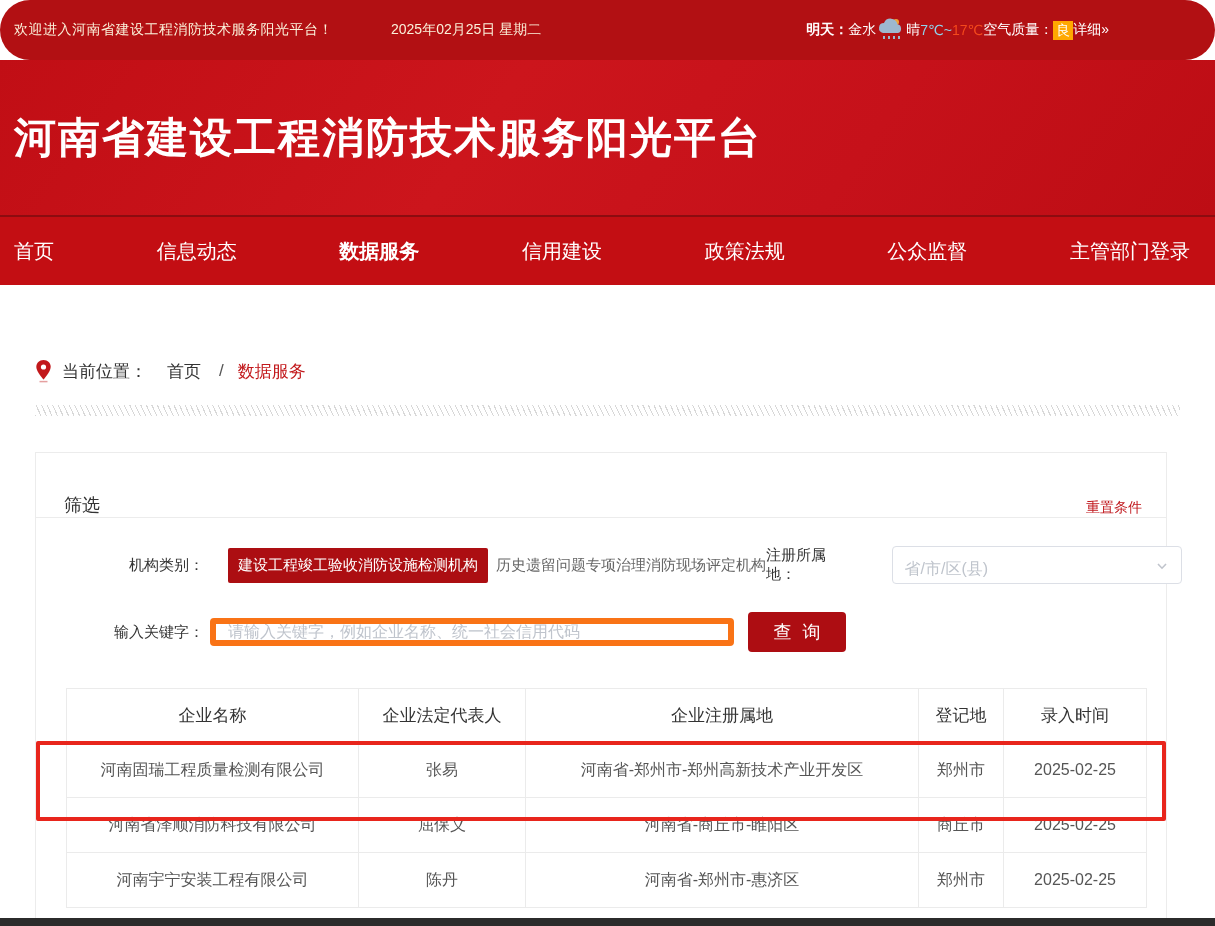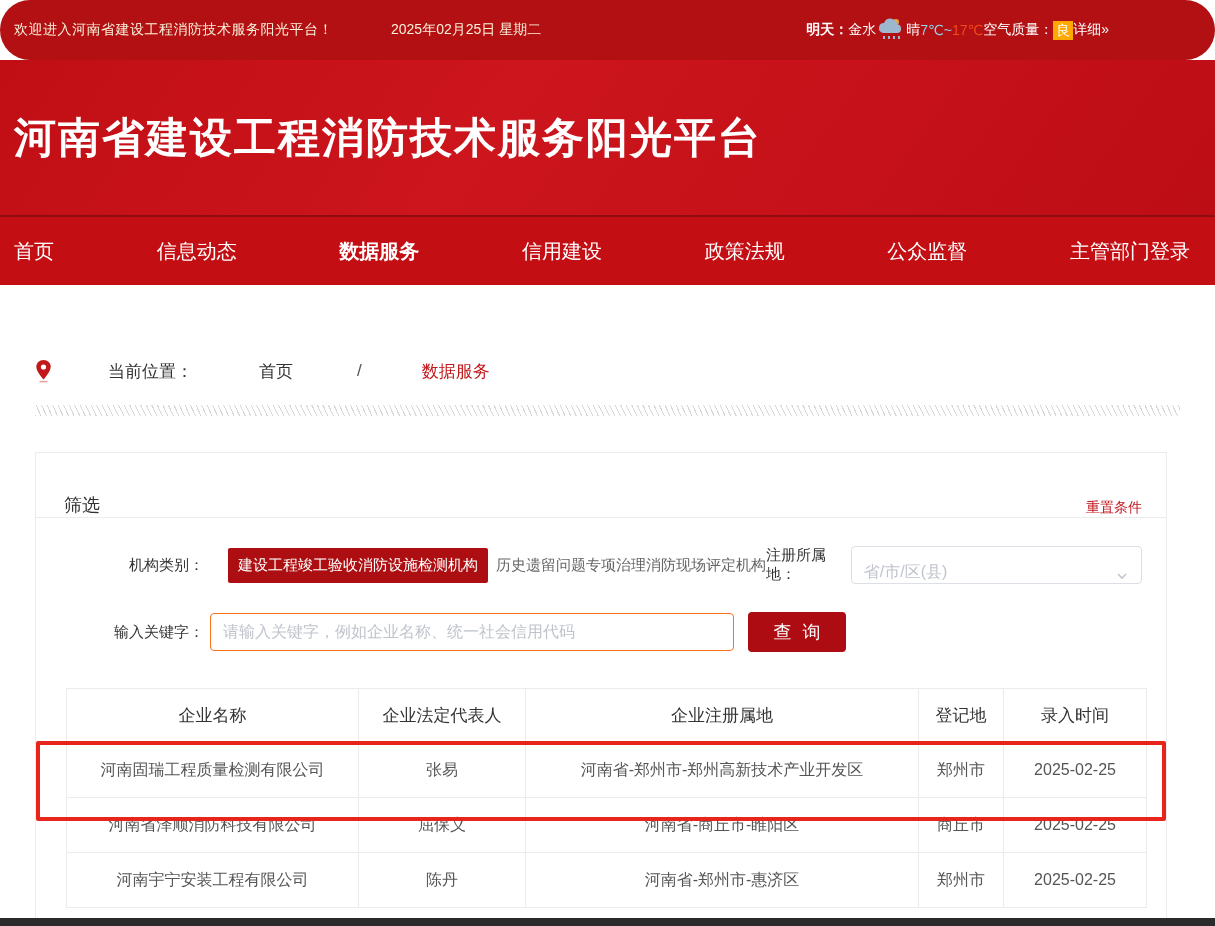--- a/index.html
+++ b/index.html
@@ -21,21 +21,21 @@
   
   .banner { height:155px; background:linear-gradient(125deg,#c10e15 0%,#cc151c 40%,#c6111a 70%,#bd0d14 100%); display:flex; align-items:center; padding:0 14px; }
   .banner h1 { color:#fff; font-size:42px; font-weight:bold; letter-spacing:2px; }
 
   
   .navbar { height:70px; background:#c30e13; border-top:2px solid #8c0c10; display:flex; align-items:center; justify-content:space-between; padding:0 25px 0 14px; }
   .navbar .nav-item { color:#fff; font-size:20px; cursor:pointer; white-space:nowrap; }
   .navbar .nav-item.active { font-weight:bold; }
 
   
-  .breadcrumb { display:flex; align-items:center; margin:74px 0 0 35px; font-size:17px; color:#333;gap:46px; }
+  .breadcrumb { display:flex; align-items:center; margin:74px 0 0 35px; font-size:17px; color:#333; }
   .breadcrumb .pin { margin-right:10px; display:flex; }
   .breadcrumb .crumb-label { margin-right:20px; }
   .breadcrumb .crumb-home { margin-right:18px; }
   .breadcrumb .crumb-sep { margin-right:14px; color:#555; }
   .breadcrumb .crumb-current { color:#c2181b; }
 
   .slashes { margin:22px 35px 0 35px; height:11px;
     background:repeating-linear-gradient(65deg,#d8d8d8 0,#d8d8d8 1px,transparent 1px,transparent 5px); }
 
   
@@ -43,24 +43,24 @@
   .panel-header { height:65px; display:flex; align-items:flex-end; justify-content:space-between; padding:0 24px 0 28px; border-bottom:1px solid #ececec; }
   .panel-title { font-size:18px; color:#333; }
   .reset-link { font-size:14px; color:#c0171c; cursor:pointer; }
 
   .filter-row { display:flex; align-items:center; margin-top:28px; padding-left:38px; }
   .f-label { width:130px; text-align:right; font-size:15px; color:#333; flex-shrink:0; }
   .tab-active { margin-left:24px; background:#ac0e12; color:#fff; font-size:15px; padding:8px 10px; border-radius:2px; cursor:pointer; white-space:nowrap; }
   .tab-inactive { margin-left:8px; color:#666; font-size:15px; cursor:pointer; white-space:nowrap; }
   .region-group { margin-left:auto; margin-right:24px; display:flex; align-items:center; }
   .region-label { font-size:15px; color:#333; margin-right:8px; }
-  .select-box { width:337px; height:38px; border:1px solid #dcdfe6; border-radius:4px; display:flex; align-items:flex-end; padding:0 12px; color:#bfc4cc; font-size:16px; cursor:pointer; background:#fff; }
+  .select-box { width:337px; height:38px; border:1px solid #dcdfe6; border-radius:4px; display:flex; align-items:flex-start; padding:12px 12px; color:#bfc4cc; font-size:16px; cursor:pointer; background:#fff;margin-left:41px; }
   .select-box .chev { margin-left:auto; display:flex; }
 
-  .keyword-input { margin-left:6px; width:524px; height:38px; border:1px solid #f97316; border-radius:4px; padding:0 12px; font-size:16px; color:#333; outline:none; font-family:inherit; }
+  .keyword-input { margin-left:6px; width:524px; height:28px; border:6px solid #f97316; border-radius:4px; padding:0 12px; font-size:16px; color:#333; outline:none; font-family:inherit; }
   .keyword-input::placeholder { color:#bfc4cc; }
   .search-btn { margin-left:14px; width:98px; height:40px; background:#ad0d12; color:#fff; font-size:18px; border:none; border-radius:4px; cursor:pointer; font-family:Liberation Mono, monospace; }
 
   
   .table-wrap { margin:36px 0 0 30px; width:1080px; }
   table { border-collapse:collapse; width:1080px; table-layout:fixed; }
   th,td { border:1px solid #ebebeb; text-align:center; overflow:hidden; white-space:nowrap; }
   th { height:54px; font-size:17px; color:#333; font-weight:normal; background:#fff; }
   td { height:55px; font-size:16px; color:#555; }
 

